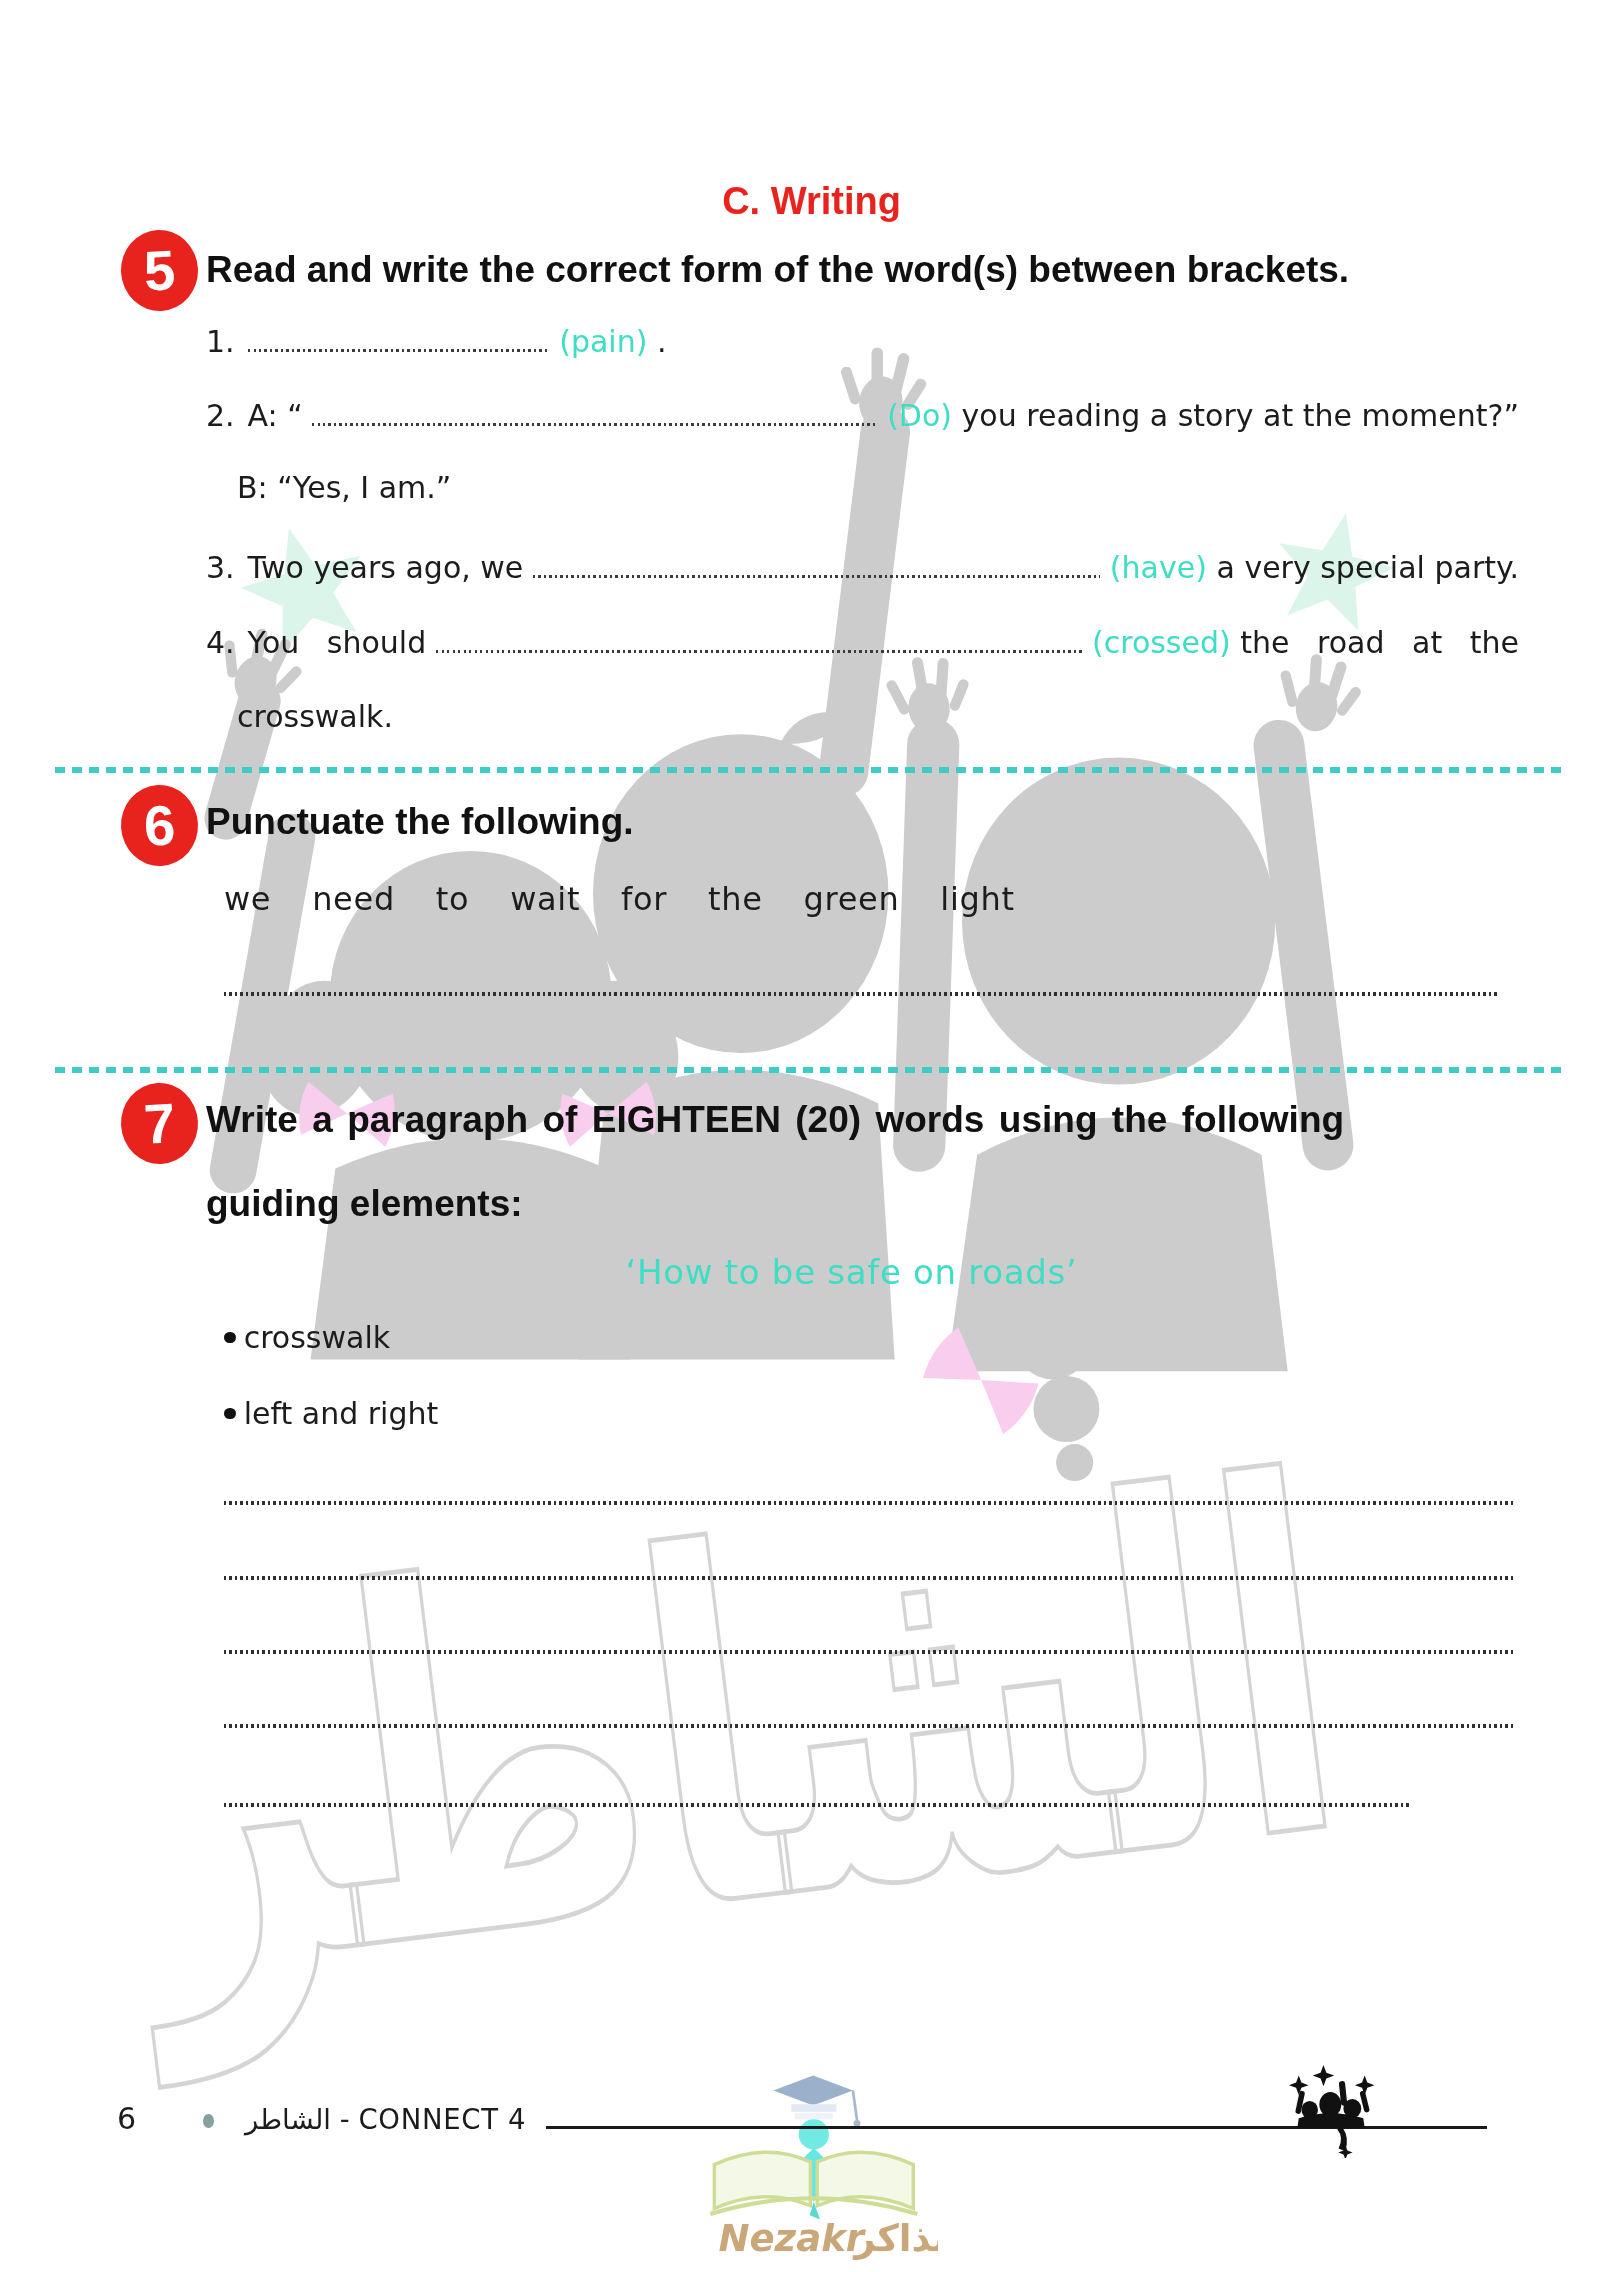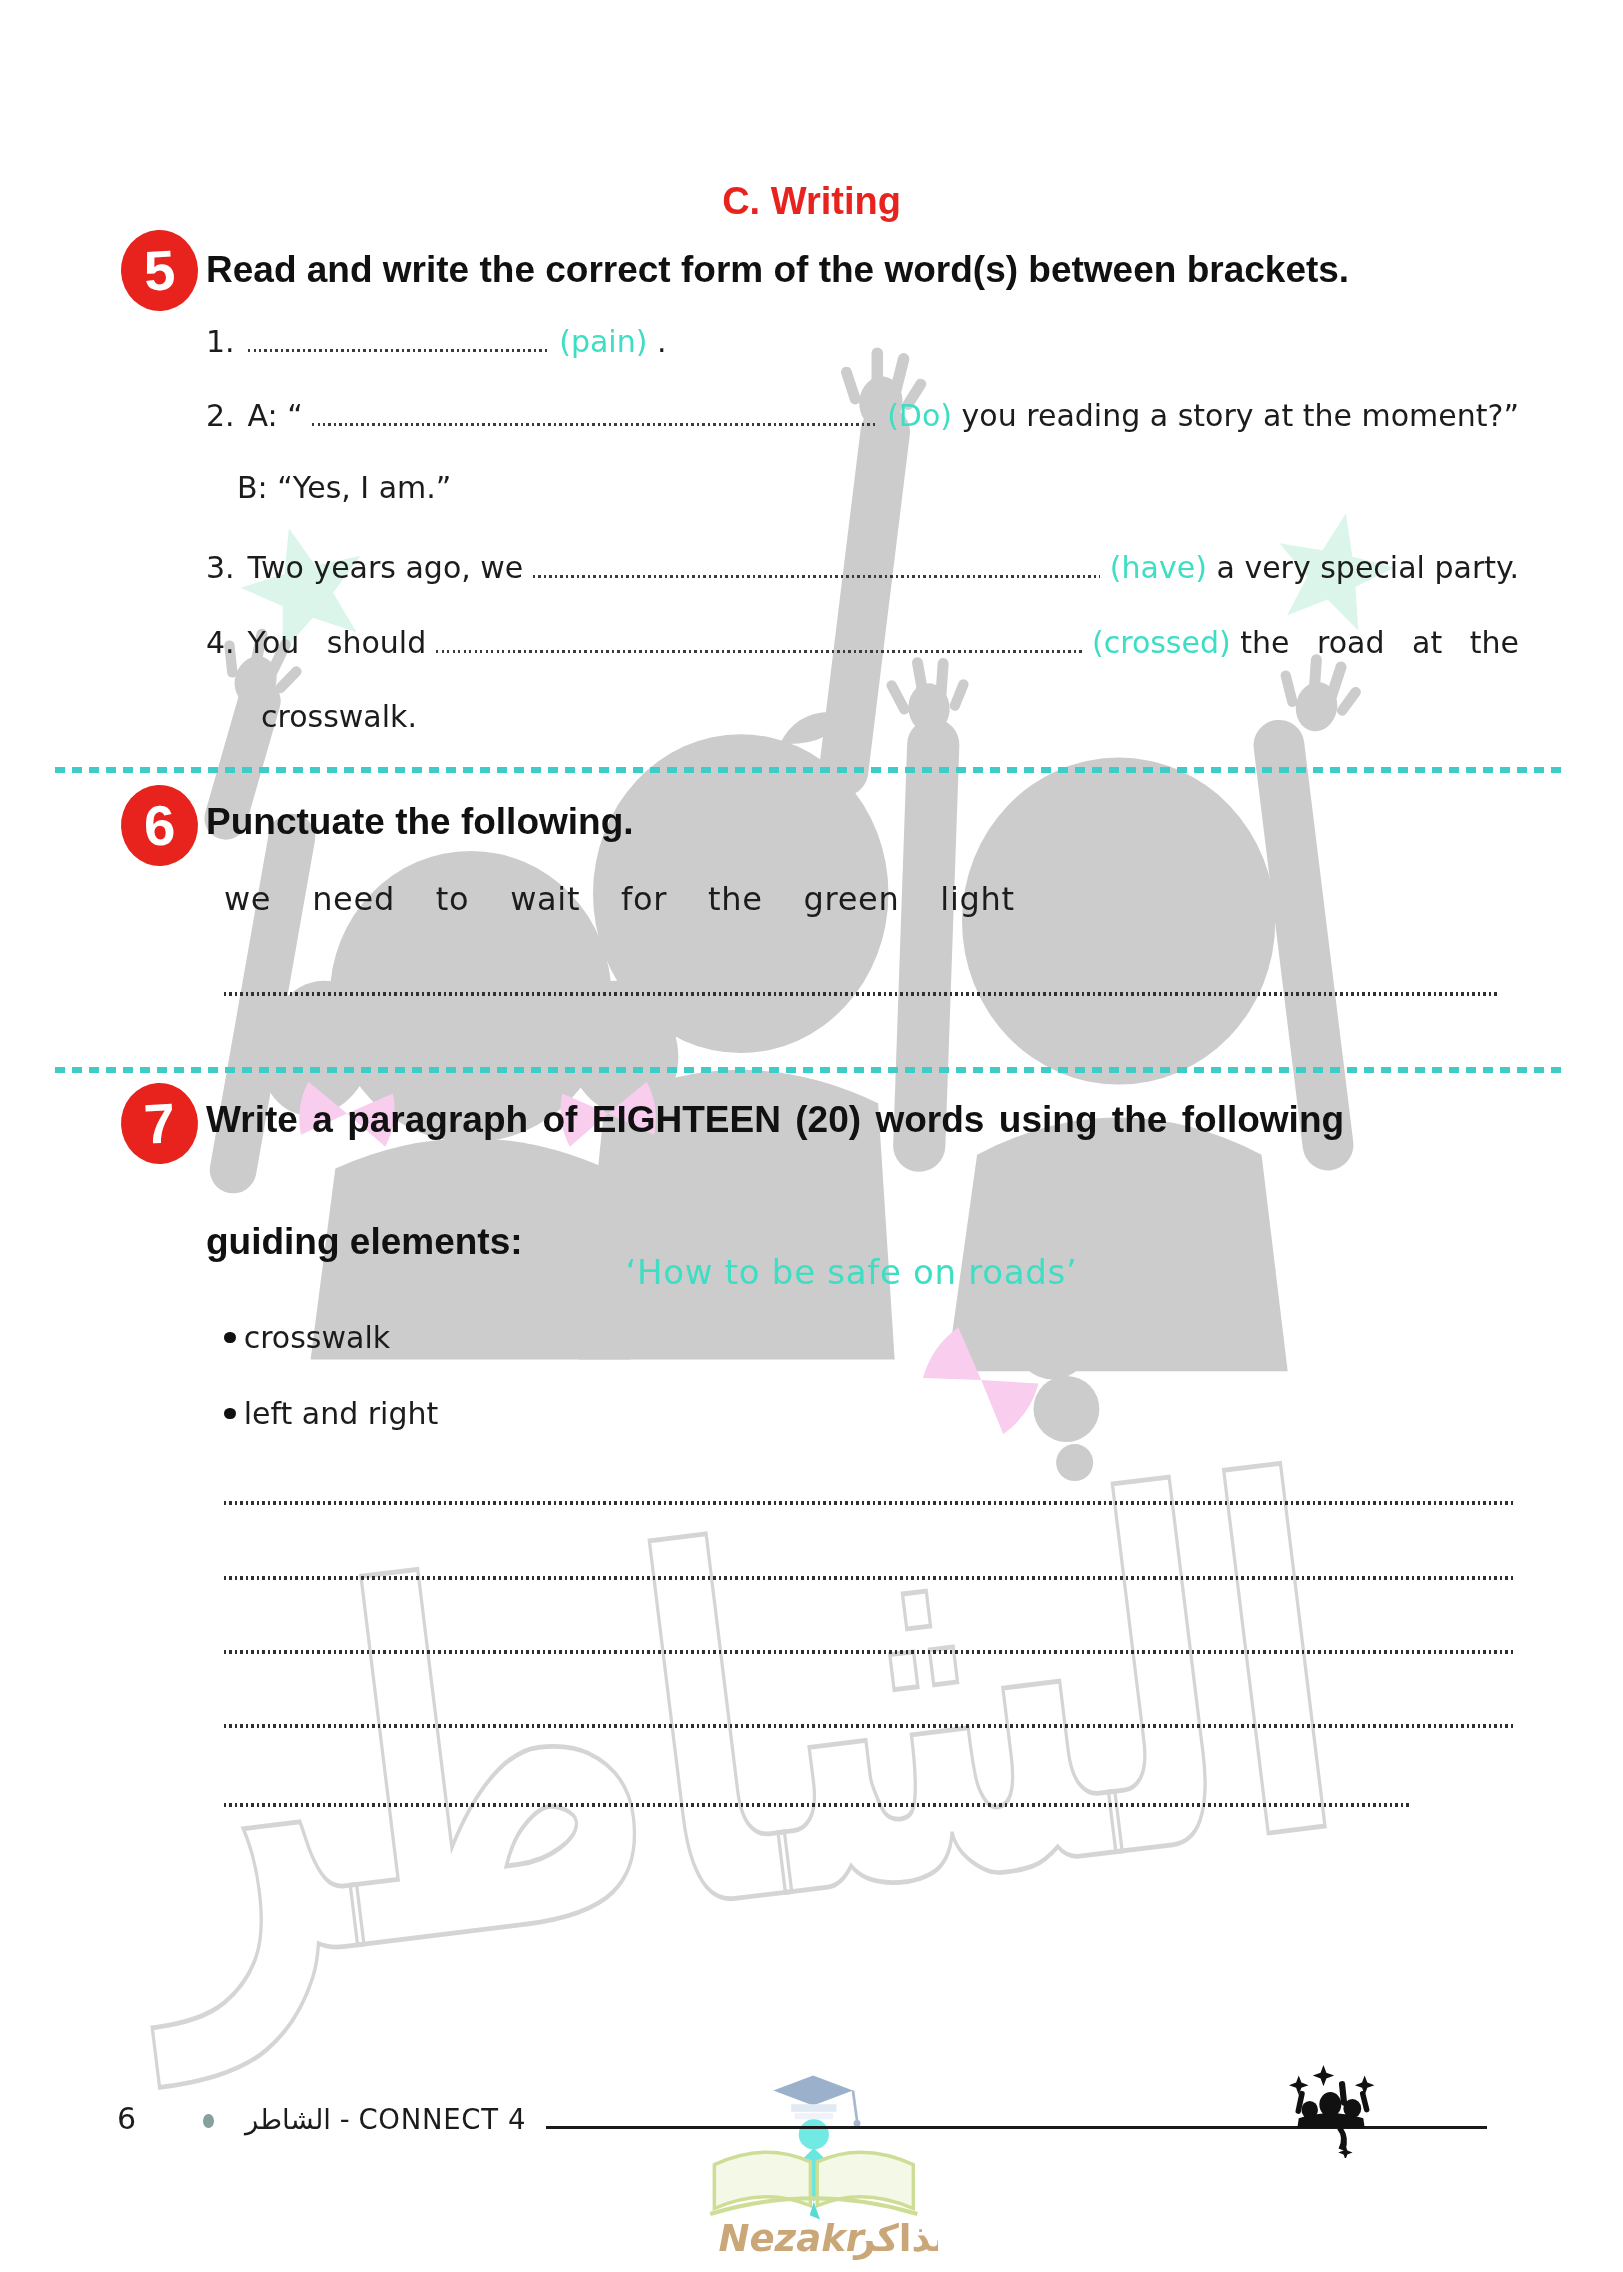--- a/index.html
+++ b/index.html
@@ -130,40 +130,40 @@
   </div>
 
   <div class="abs row j4" style="left:206px;top:621px;right:104px;">
     <span class="num">4.</span>
     <span>You should</span>
     <span class="dots grow"></span>
     <span class="teal">(crossed)</span>
     <span>the road at the</span>
   </div>
 
-  <div class="abs row" style="left:237px;top:695px;margin-left:24px;">
+  <div class="abs row" style="left:237px;top:695px;">
     <span>crosswalk.</span>
   </div>
 
   <div class="abs tdash" style="top:767px;"></div>
 
   <div class="abs badge" style="left:121px;top:785px;">
     <span>6</span>
   </div>
   <div class="abs qhead" style="left:206px;top:801px;">Punctuate the following.</div>
   <div class="abs spread" style="left:224px;top:880px;">we need to wait for the green light</div>
   <div class="abs dotline" style="left:224px;top:992px;width:1275px;"></div>
 
   <div class="abs tdash" style="top:1067px;"></div>
 
   <div class="abs badge" style="left:121px;top:1083px;">
     <span>7</span>
   </div>
   <div class="abs qhead j1" style="left:206px;top:1099px;">Write a paragraph of EIGHTEEN (20) words using the following</div>
-  <div class="abs qhead" style="left:206px;top:1183px;margin-top:38px;">guiding elements:</div>
+  <div class="abs qhead" style="left:206px;top:1183px;">guiding elements:</div>
   <div class="abs topic" style="top:1252px;">‘How to be safe on roads’</div>
 
   <div class="abs bullet" style="left:224px;top:1320px;">
     <span class="bdot"></span>
     <span>crosswalk</span>
   </div>
   <div class="abs bullet" style="left:224px;top:1396px;">
     <span class="bdot"></span>
     <span>left and right</span>
   </div>

